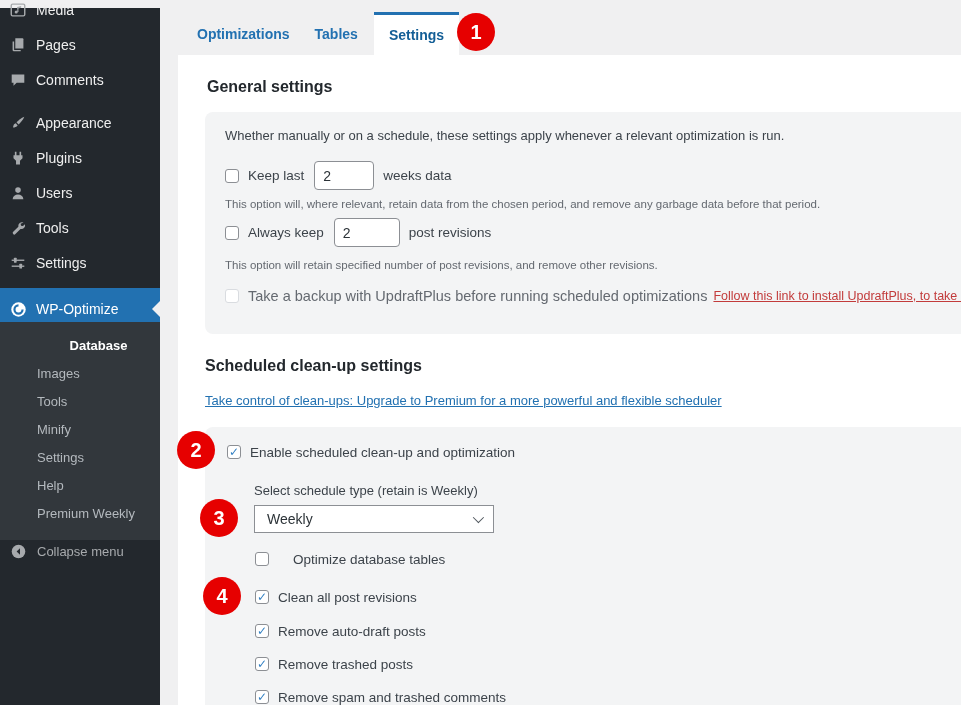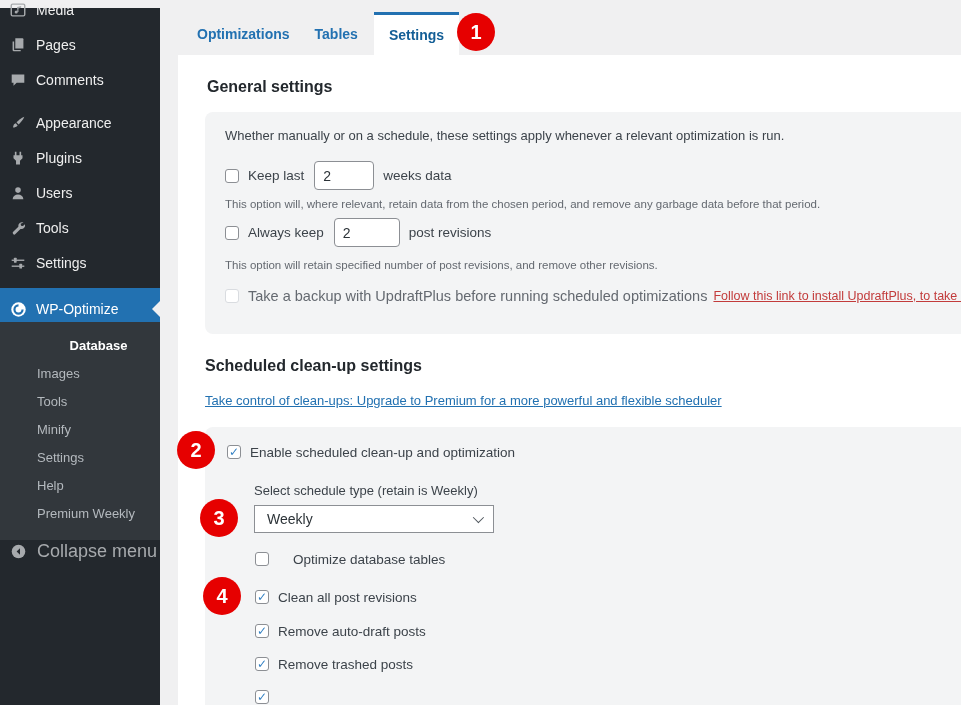--- a/index.html
+++ b/index.html
@@ -24,21 +24,21 @@
   .menu{position:absolute;left:0;top:-16px;width:160px;}
   .menu-item{display:flex;align-items:center;height:35px;padding-left:8px;color:#eeeeee;font-size:14px;cursor:pointer;}
   .menu-item .mi-icon{width:20px;height:20px;margin-right:8px;display:flex;align-items:center;justify-content:center;flex:0 0 20px;}
   .menu-sep{height:8px;}
   .menu-item.active-parent{background:var(--accent);color:#fff;position:relative;}
   .cm-arrow{position:absolute;right:0;top:50%;margin-top:-8px;width:0;height:0;
     border-top:8px solid transparent;border-bottom:8px solid transparent;border-right:8px solid var(--page-bg);}
   #submenu{position:absolute;left:0;top:314px;width:160px;background:var(--submenu-bg);padding:10px 0 12px 0;}
   .sub-item{display:block;height:28px;line-height:28px;padding-left:37px;color:#b4b9be;font-size:13px;cursor:pointer;}
   .sub-item.current{color:#fff;font-weight:bold;text-align:center;}
-  #collapse{position:absolute;left:0;top:528px;width:160px;display:flex;align-items:center;height:30px;padding-left:8px;color:#a7aaad;font-size:18px;cursor:pointer;}
+  #collapse{position:absolute;left:0;top:528px;width:160px;display:flex;align-items:center;height:30px;padding-left:8px;color:#a7aaad;font-size:13px;cursor:pointer;}
   #collapse .mi-icon{width:20px;height:20px;margin-right:9px;display:flex;align-items:center;justify-content:center;}
 
   
   #content{position:absolute;left:160px;top:0;width:801px;height:705px;background:var(--page-bg);}
   #tabbar{position:absolute;left:0;top:12px;height:43px;display:flex;align-items:stretch;padding-left:37px;}
   .tab{display:flex;align-items:center;margin-right:25px;color:var(--accent);font-size:14px;font-weight:bold;cursor:pointer;}
   .tab.active{background:#ffffff;border-top:3px solid var(--accent);padding:0 15px;margin-left:-9px;margin-right:0;color:#135e96;}
 
   #panel{position:absolute;left:18px;top:55px;width:783px;height:650px;background:#ffffff;overflow:hidden;}
   .section-h{position:absolute;left:29px;font-size:16px;font-weight:bold;color:#23282d;}
@@ -246,20 +246,21 @@
         <div class="opt-row" style="left:50px;top:190px;height:28px;">
           <span class="cb">✓</span>
           <span class="lbl-gap">Remove auto-draft posts</span>
         </div>
         <div class="opt-row" style="left:50px;top:223px;height:28px;">
           <span class="cb">✓</span>
           <span class="lbl-gap">Remove trashed posts</span>
         </div>
         <div class="opt-row" style="left:50px;top:256px;height:28px;">
           <span class="cb">✓</span>
+          <span class="lbl-gap">Remove spam and trashed comments</span>
         </div>
       </div>
     </div>
 
     <div class="annotation" style="left:297px;top:13px;">1</div>
     <div class="annotation" style="left:17px;top:431px;">2</div>
     <div class="annotation" style="left:40px;top:499px;">3</div>
     <div class="annotation" style="left:43px;top:577px;">4</div>
   </div>
 </div>

